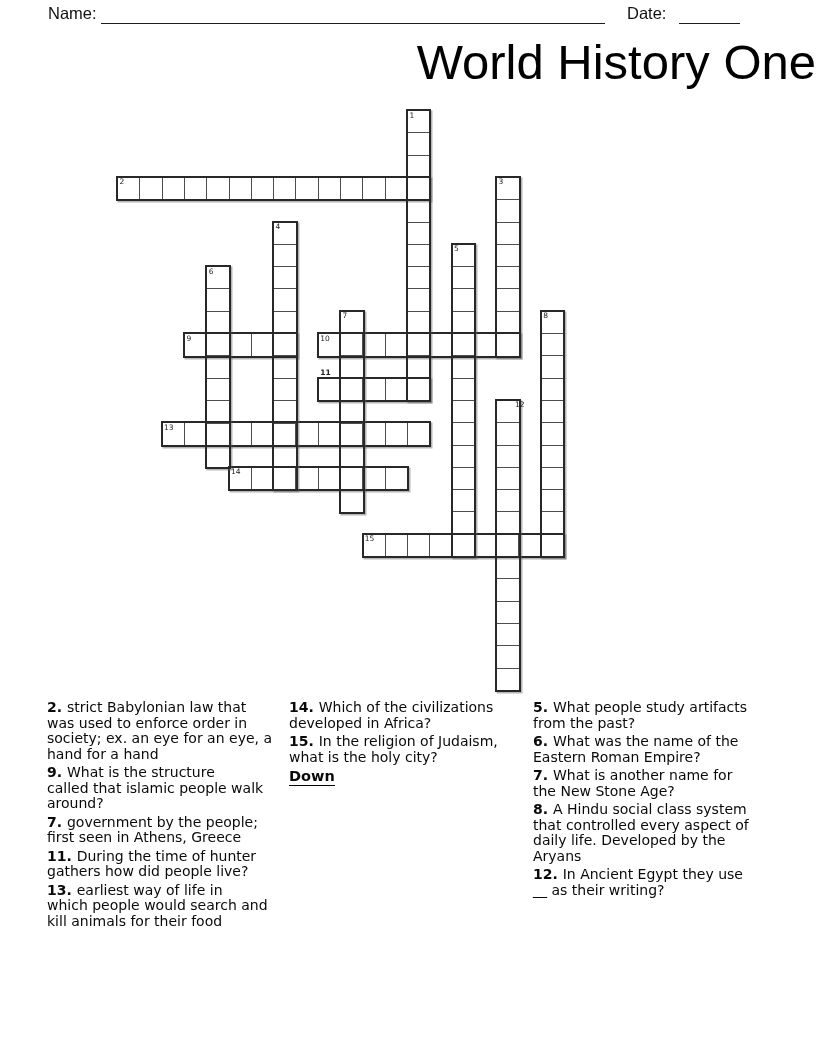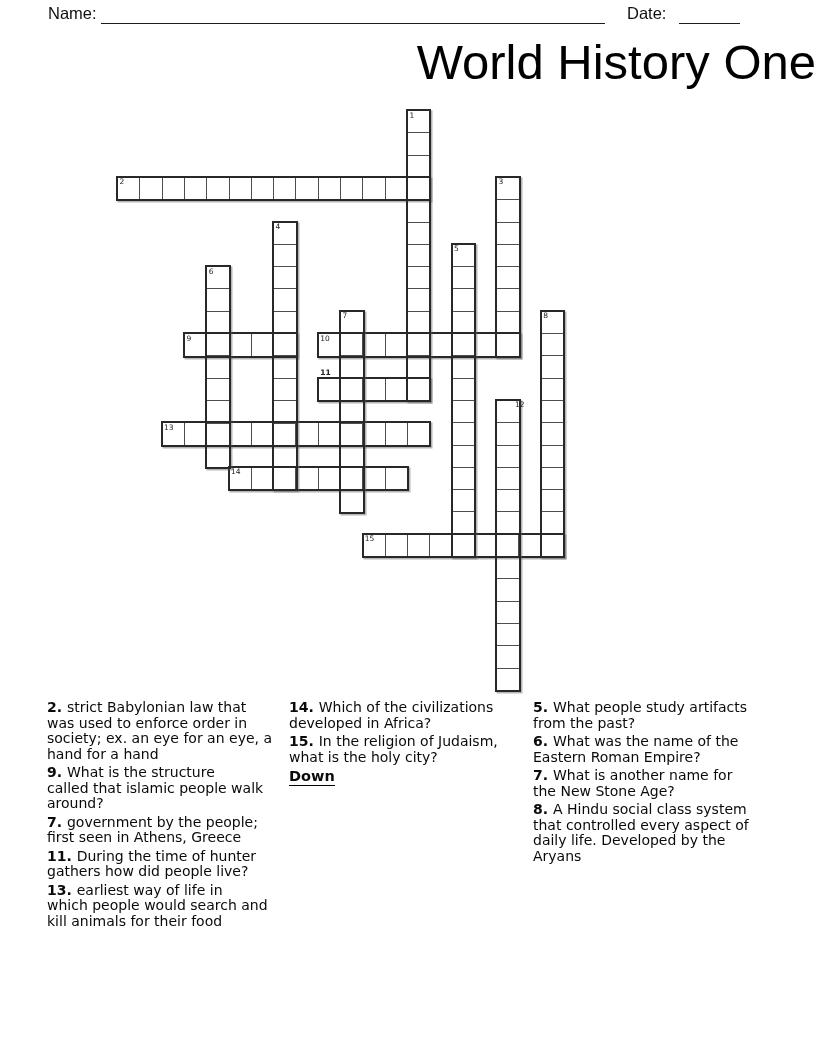--- a/index.html
+++ b/index.html
@@ -238,15 +238,17 @@
       <div class="clue"><b>5. </b><span>What people study artifacts
 from the past?</span></div>
       <div class="clue"><b>6. </b><span>What was the name of the
 Eastern Roman Empire?</span></div>
       <div class="clue"><b>7. </b><span>What is another name for
 the New Stone Age?</span></div>
       <div class="clue"><b>8. </b><span>A Hindu social class system
 that controlled every aspect of
 daily life. Developed by the
 Aryans</span></div>
+      <div class="clue"><b>12. </b><span>In Ancient Egypt they use
+__ as their writing?</span></div>
     </div>
 
 </div>
 
 </body></html>

